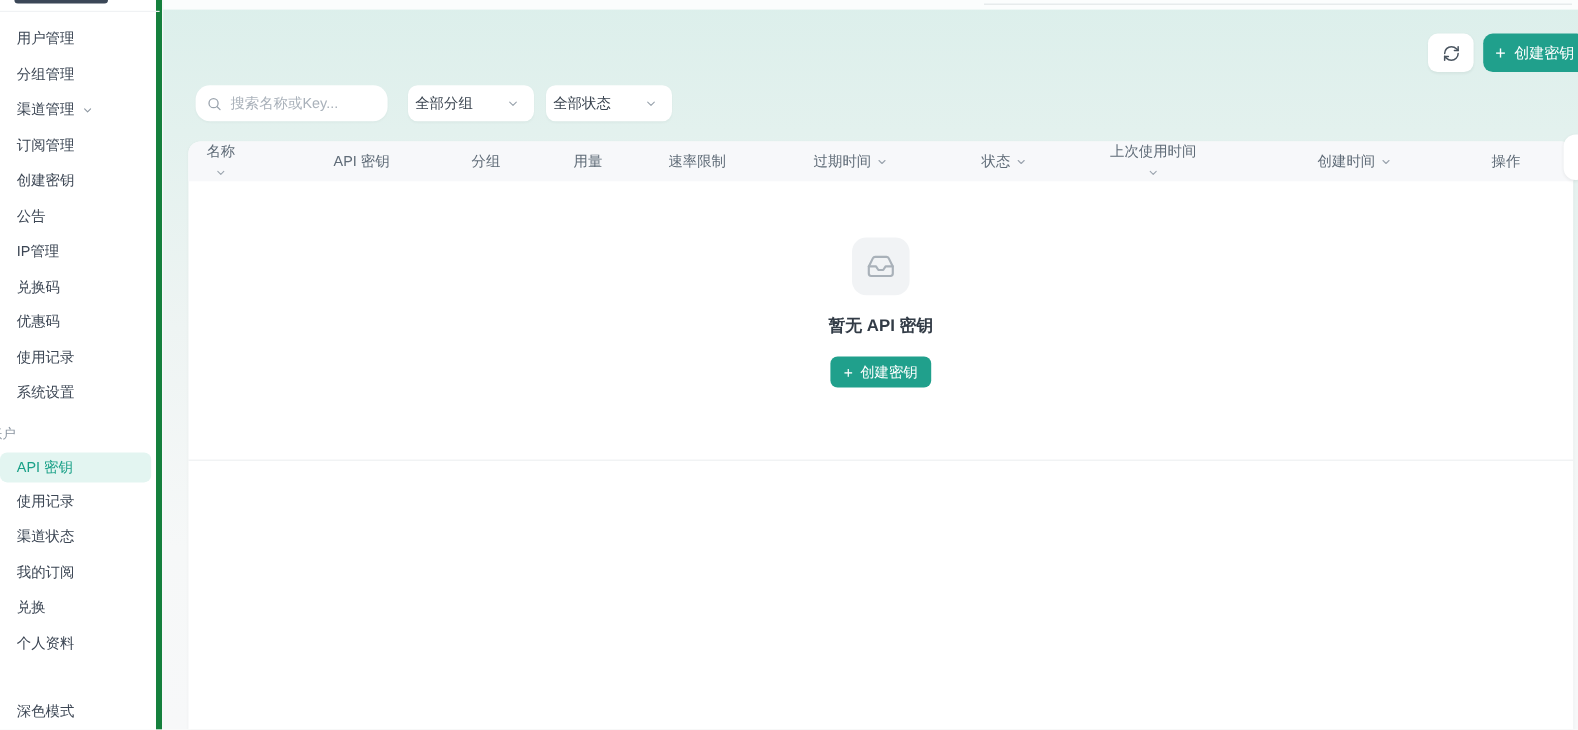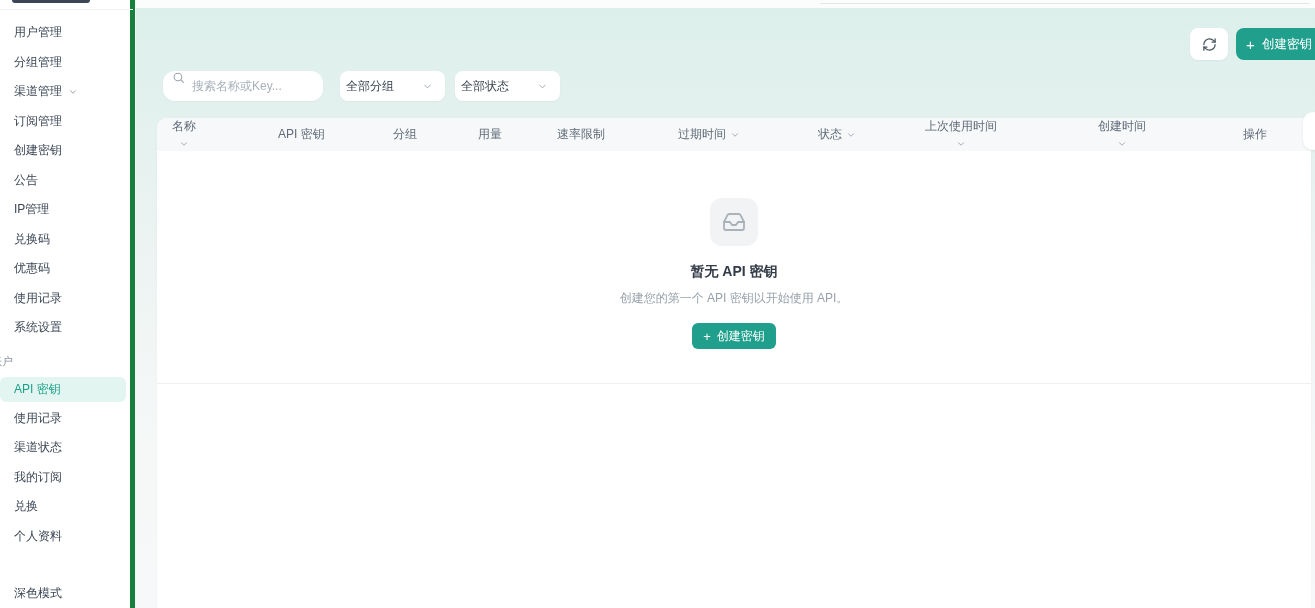--- a/index.html
+++ b/index.html
@@ -67,21 +67,21 @@
   .btn-create {
     position:absolute; left:1100px; top:28px; width:86px; height:32px;
     background:#20a08c; border:none; border-radius:8px; cursor:pointer;
     display:flex; align-items:center; justify-content:center; gap:7px;
     color:#ffffff; font-size:12.5px;
   }
   .btn-create .plus { font-size:15px; font-weight:400; line-height:1; }
 
   .search-box {
     position:absolute; left:27px; top:71px; width:160px; height:30px;
-    background:#ffffff; border-radius:12px; display:flex; 
+    background:#ffffff; border-radius:12px; display:flex; align-items:center;
     padding:0 8px 0 9px; box-shadow:0 1px 2px rgba(20,40,40,.04);
   }
   .search-box svg { color:#9aa3ad; flex:0 0 auto; }
   .search-box input {
     border:none; outline:none; background:transparent; margin-left:7px;
     font-size:12px; color:#3c4654; width:100%;
     font-family:"Liberation Sans","DejaVu Sans",sans-serif;
   }
   .search-box input::placeholder { color:#a9b1ba; }
 
@@ -294,42 +294,41 @@
           </span>
         </div>
         <div class="th sortable" style="left: 768px; flex-direction: column;">
           <span>上次使用时间</span>
           <span class="chev">
             <svg width="10" height="10" viewBox="0 0 24 24" fill="none" stroke="currentColor" stroke-width="2.2" stroke-linecap="round" stroke-linejoin="round">
               <polyline points="6 9 12 15 18 9"></polyline>
             </svg>
           </span>
         </div>
-        <div class="th sortable" style="left: 941px; flex-direction: column;">
+        <div class="th sortable" style="left: 941px;">
           <span>创建时间</span>
           <span class="chev">
             <svg width="10" height="10" viewBox="0 0 24 24" fill="none" stroke="currentColor" stroke-width="2.2" stroke-linecap="round" stroke-linejoin="round">
               <polyline points="6 9 12 15 18 9"></polyline>
             </svg>
           </span>
         </div>
         <div class="th" style="left: 1086px;">
           <span>操作</span>
         </div>
       </div>
 
     <div class="empty">
       <div class="empty-icon-box">
         <svg width="24" height="24" viewBox="0 0 24 24" fill="none" stroke="currentColor" stroke-width="1.8" stroke-linecap="round" stroke-linejoin="round">
           <polyline points="22 12 16 12 14 15 10 15 8 12 2 12"></polyline>
           <path d="M5.45 5.11 2 12v6a2 2 0 0 0 2 2h16a2 2 0 0 0 2-2v-6l-3.45-6.89A2 2 0 0 0 16.76 4H7.24a2 2 0 0 0-1.79 1.11z"></path>
         </svg>
       </div>
       <div class="empty-title">暂无 API 密钥</div>
-      <div class="empty-sub">创建您的第一个 API 密钥以开始使用 API。</div>
       <button class="empty-btn">
         <span class="plus">+</span>
         <span>创建密钥</span>
       </button>
     </div>
 
     <div class="card-divider"></div>
   </section>
 
   <div class="edge-pill"></div>

